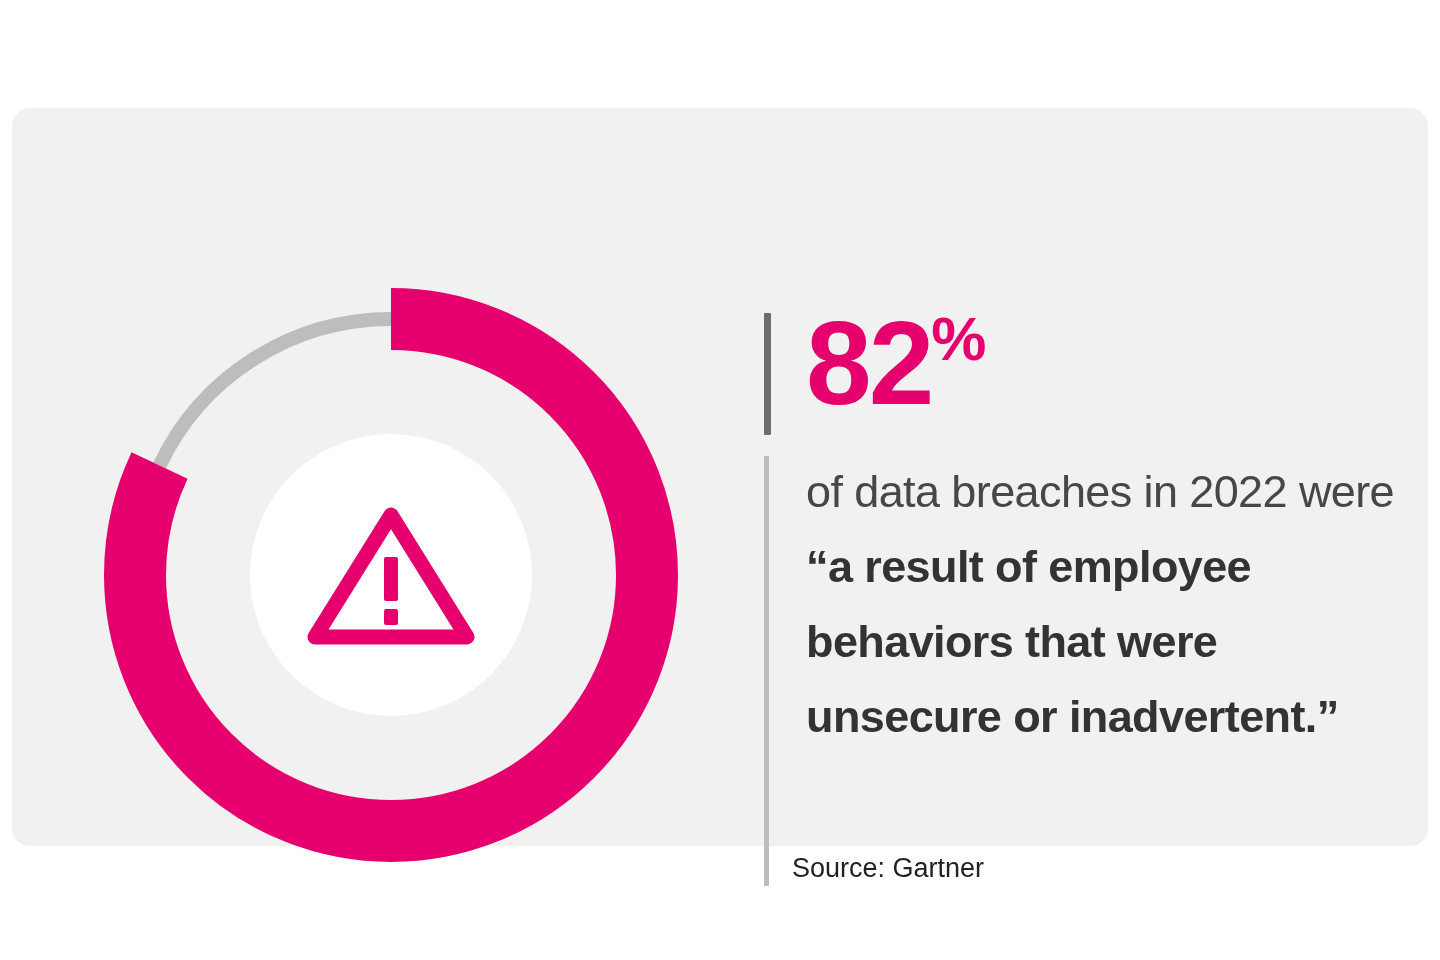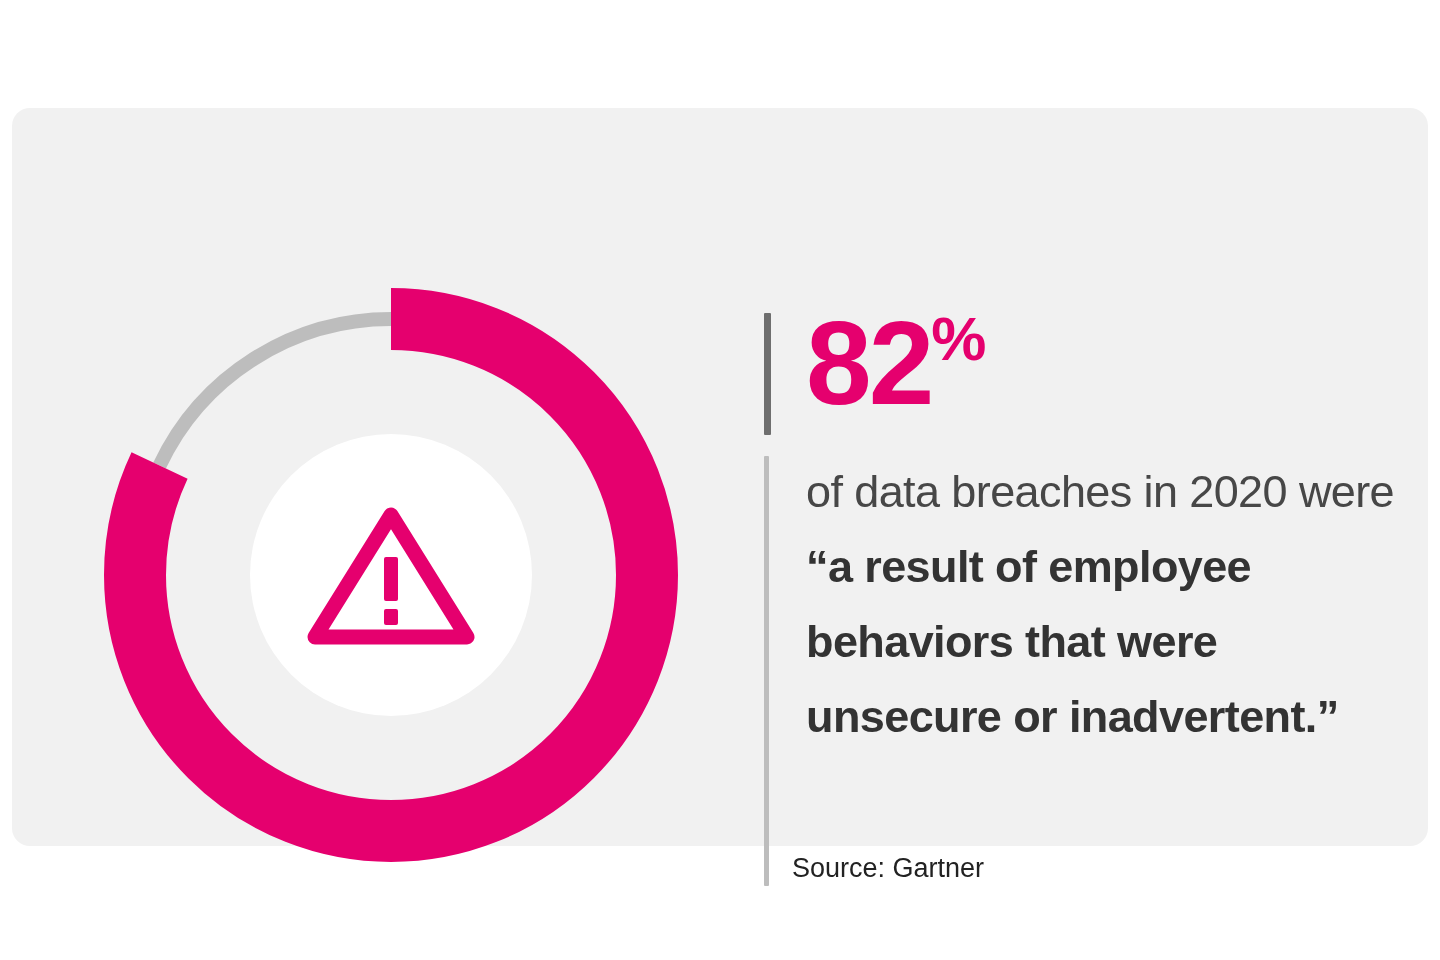--- a/index.html
+++ b/index.html
@@ -182,19 +182,19 @@
 
     <div class="right-panel">
 
       <div class="rule rule-top"></div>
       <div class="rule rule-bottom"></div>
 
       <div class="stat-block">
         <span class="big-stat"><span>82</span><span class="pct">%</span></span>
       </div>
 
-      <div class="body-copy"><span class="lead">of data breaches in 2020 were </span><span class="quote">“a result of employee behaviors that were unsecure or inadvertent.”</span></div>
+      <div class="body-copy"><span class="lead">of data breaches in 2022 were </span><span class="quote">“a result of employee behaviors that were unsecure or inadvertent.”</span></div>
 
       <div class="source-line">Source: Gartner</div>
 
     </div>
   </div>
 </div>
 
 </body></html>

